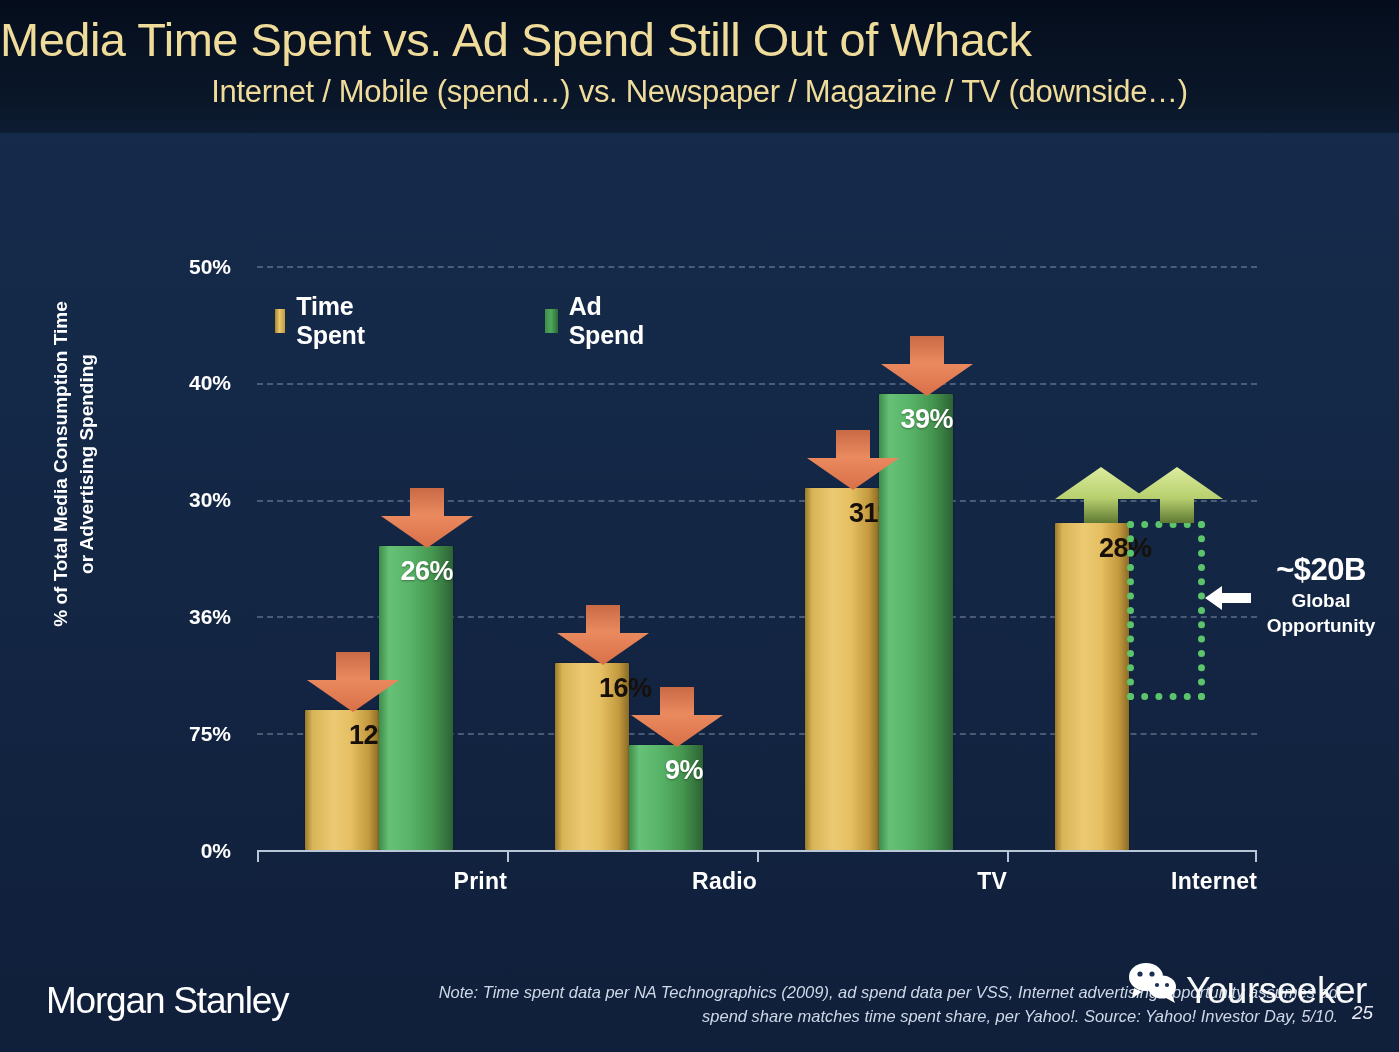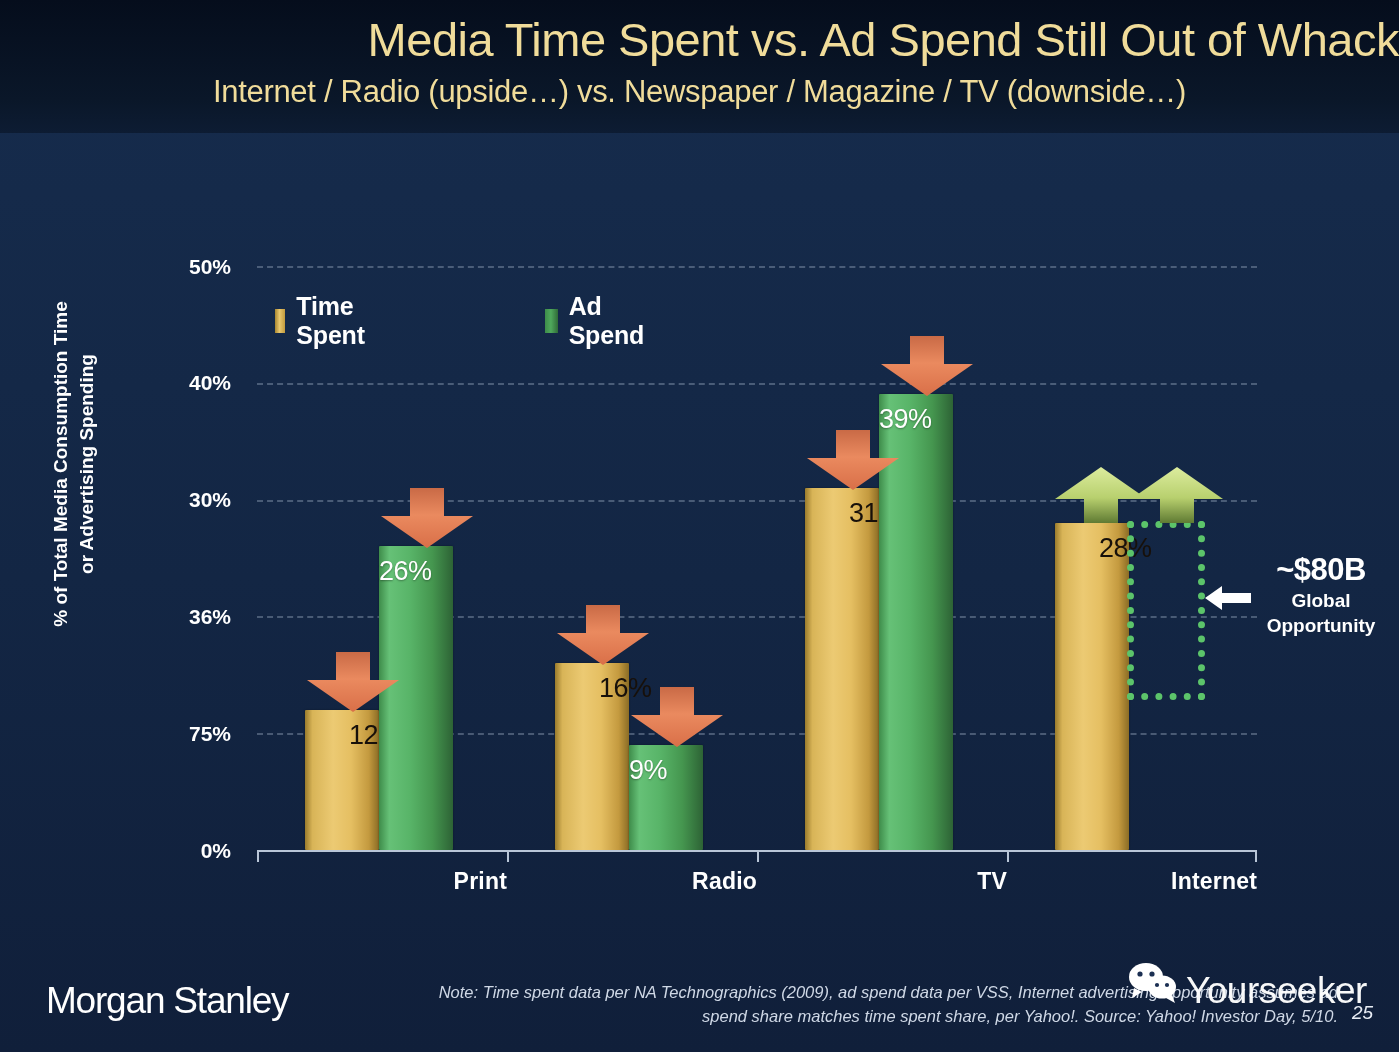--- a/index.html
+++ b/index.html
@@ -17,21 +17,21 @@
   }
 
   
   #header {
     position:absolute; left:0; top:0; width:1399px; height:133px;
     background:#081325;
     background-image:linear-gradient(180deg,#050d1c 0%,#0a1729 75%,#0d1c33 100%);
   }
   #title-main {
     position:absolute; left:0; top:12px; width:1399px;
-    text-align:right;
+    text-align:left;
     font-size:47px; font-weight:400;
     color:#f0dc9a; letter-spacing:-0.5px;
     font-family:"Liberation Sans", sans-serif;
     white-space:nowrap;
   }
   #title-sub {
     position:absolute; left:0; top:74px; width:1399px;
     text-align:center;
     font-size:31px; font-weight:400;
     color:#f0dc9a; letter-spacing:-0.3px;
@@ -92,22 +92,22 @@
   .bar.gold {
     background:linear-gradient(90deg,#9a7b2c 0%,#d8b457 10%,#ecca73 38%,#e5bf62 62%,#c49a3f 86%,#8a6c25 100%);
     box-shadow:0 0 2px rgba(0,0,0,0.4);
   }
   .bar.green {
     background:linear-gradient(90deg,#3e8c4a 0%,#66c177 14%,#58b468 42%,#45964f 72%,#2d6335 100%);
     box-shadow:0 0 2px rgba(0,0,0,0.4);
   }
   .bar-val {
     position:absolute; top:10px; left:0; width:100%;
-    text-align:left;
-    font-size:27px; font-weight:normal;
+    text-align:right;
+    font-size:27px; font-weight:bold;
     letter-spacing:-0.5px;
   }
   .bar.gold .bar-val { color:#17100a;padding-left:44px; }
   .bar.green .bar-val { color:#ffffff; text-shadow:0 1px 2px rgba(0,0,0,0.35); }
 
   .group-label {
     position:absolute; top:868px;
     text-align:right;
     color:#ffffff; font-size:23px; font-weight:bold;
     letter-spacing:0.2px;
@@ -177,21 +177,21 @@
     letter-spacing:-0.5px; opacity:0.97;margin-top:12px;
   }
 </style>
 </head>
 <body>
 
 <div id="slide">
 
   <div id="header">
     <div id="title-main">Media Time Spent vs. Ad Spend Still Out of Whack</div>
-    <div id="title-sub">Internet / Radio (upside…) vs. Newspaper / Magazine / TV (downside…)</div>
+    <div id="title-sub">Internet / Mobile (spend…) vs. Newspaper / Magazine / TV (downside…)</div>
   </div>
 
 
   <div id="ylabel">
     <span class="l">% of Total Media Consumption Time</span>
     <span class="l">or Advertising Spending</span>
   </div>
 
   <div class="ytick" style="top:256px;">50%</div>
   <div class="ytick" style="top:372px;">40%</div>
@@ -321,21 +321,21 @@
       <span class="txt">Ad Spend</span>
     </div>
   </div>
 
   <div id="annot-arrow">
     <svg width="48" height="30" viewBox="0 0 48 30">
       <path d="M0 15 L17 3 V10 H46 V20 H17 V27 Z" fill="#ffffff"></path>
     </svg>
   </div>
   <div id="annot">
-    <span class="big">~$80B</span>
+    <span class="big">~$20B</span>
     <span class="sm">Global</span>
     <span class="sm">Opportunity</span>
   </div>
 
   <div id="ms-logo">Morgan Stanley</div>
   <div id="footnote">
     <span class="fl">Note: Time spent data per NA Technographics (2009), ad spend data per VSS, Internet advertising opportunity assumes ad</span>
     <span class="fl">spend share matches time spent share, per Yahoo!. Source: Yahoo! Investor Day, 5/10.</span>
   </div>
   <div id="pagenum">25</div>

